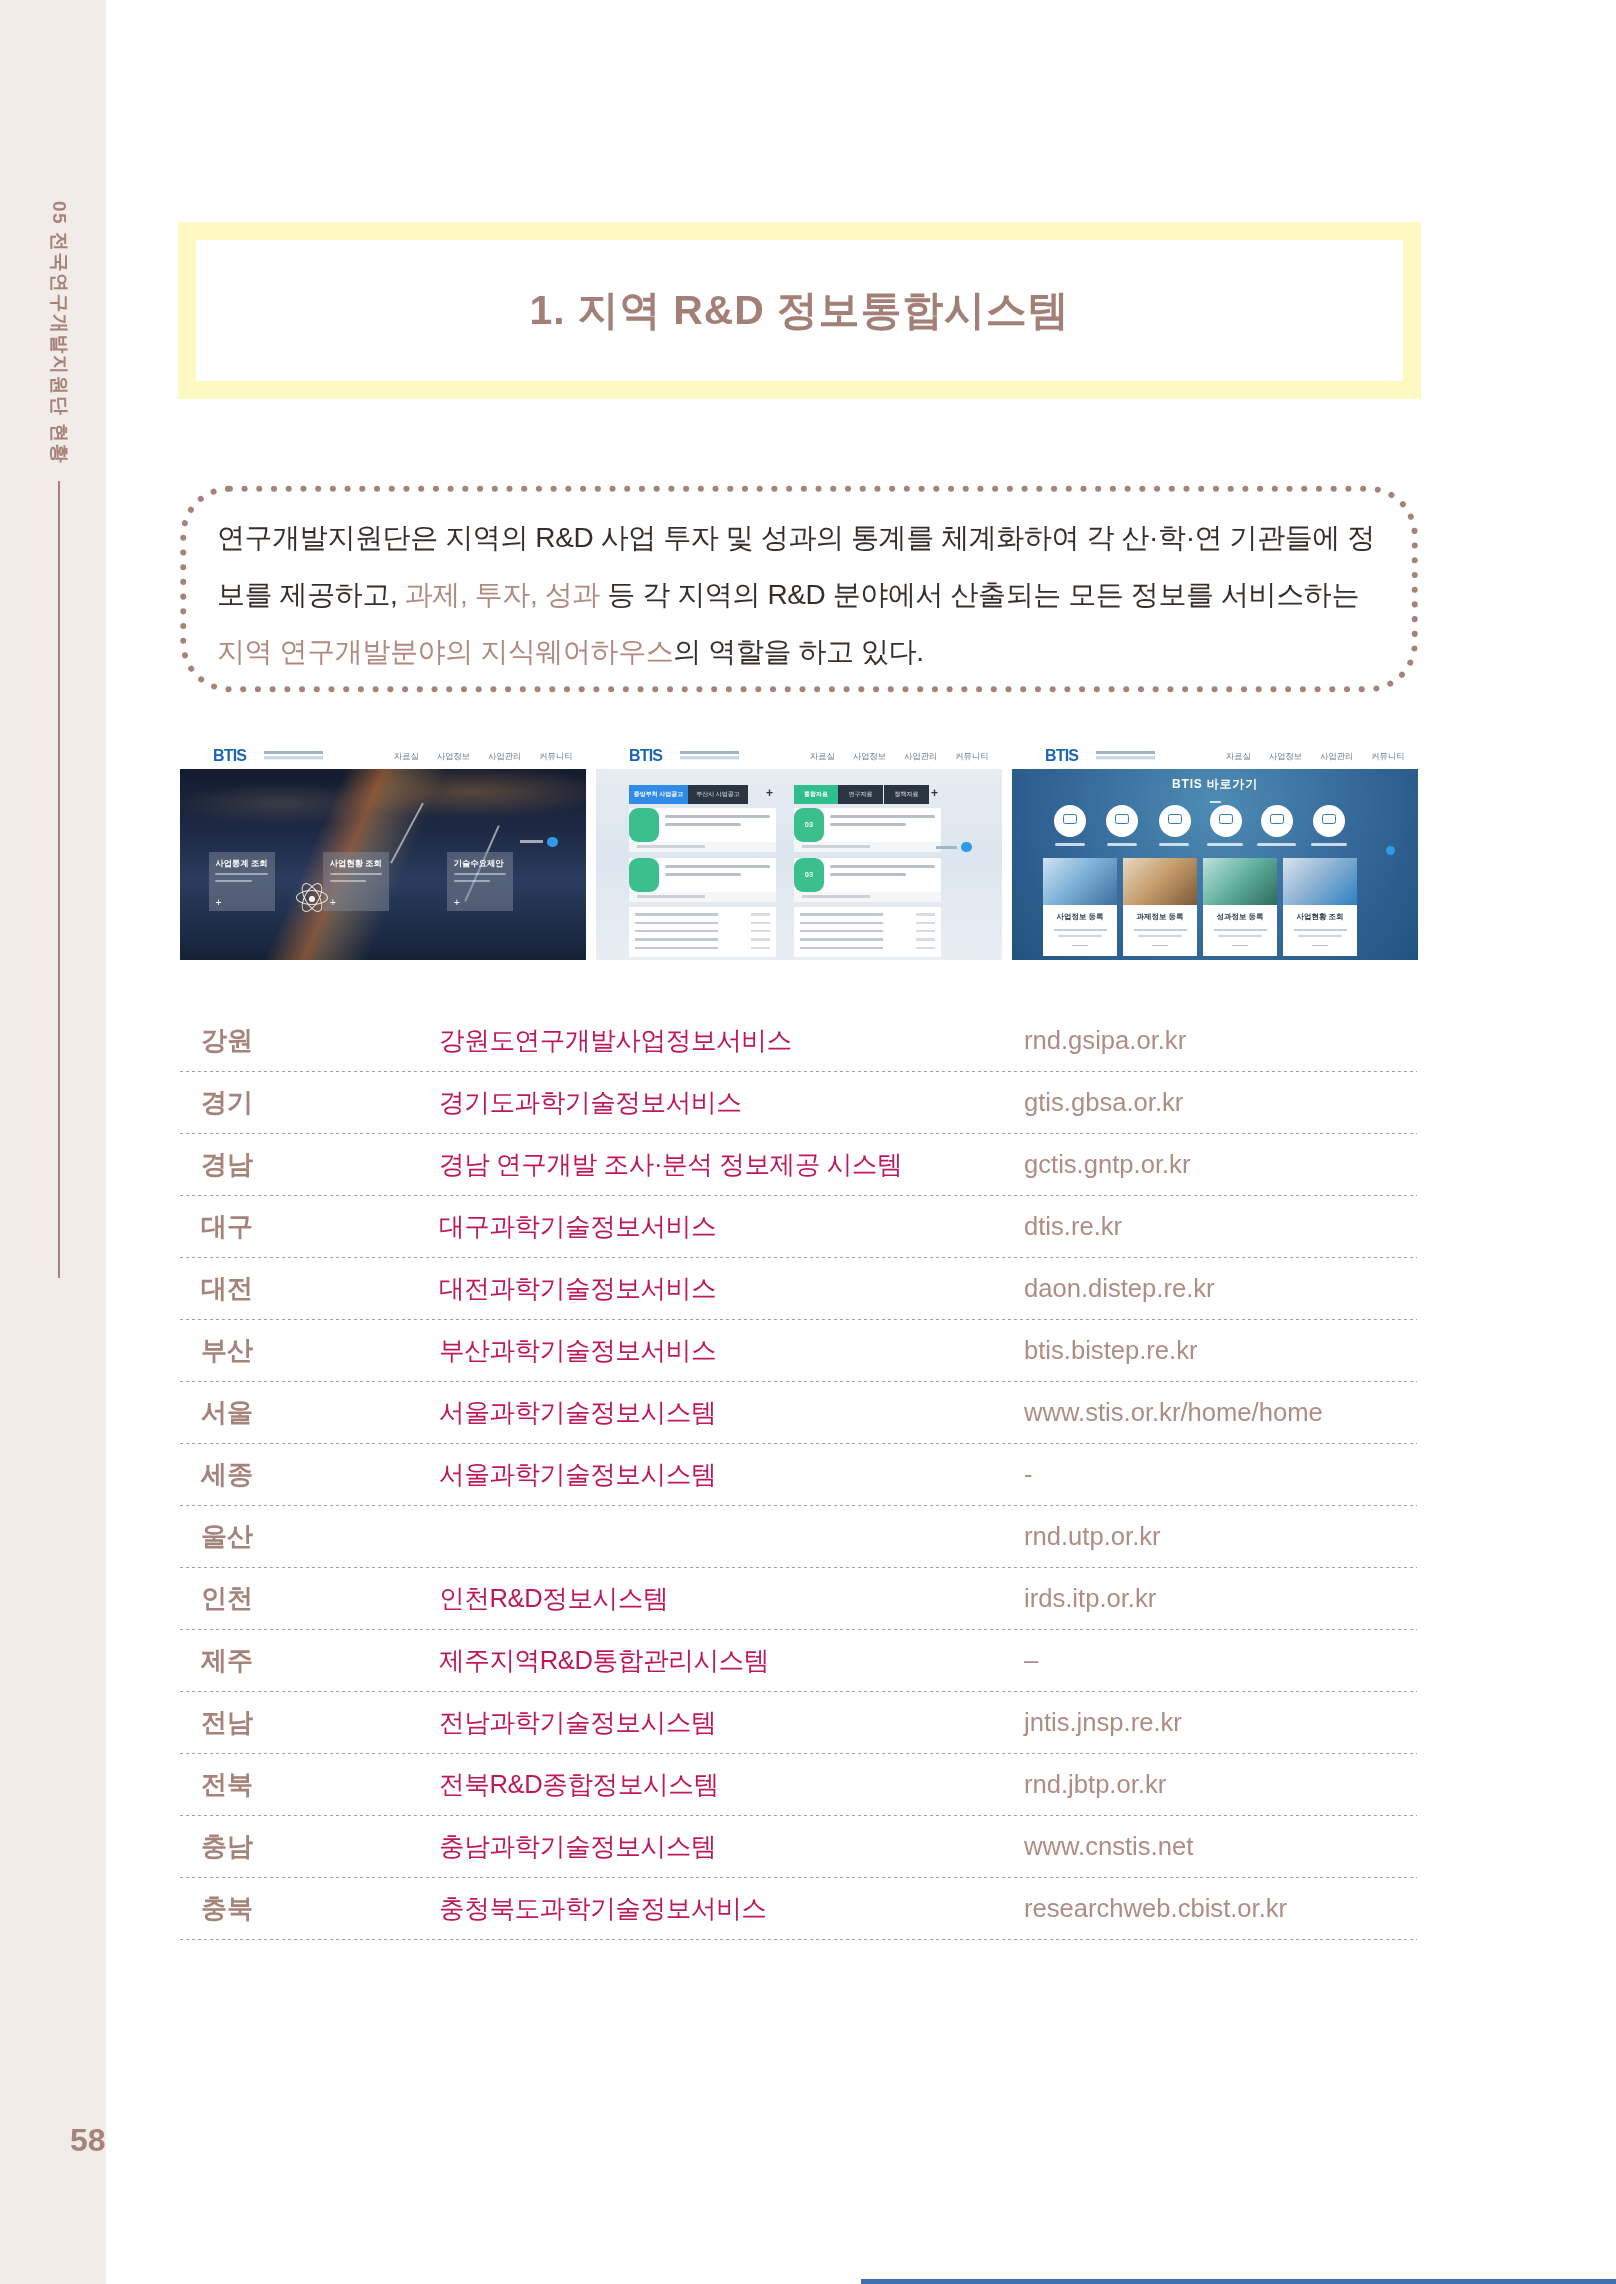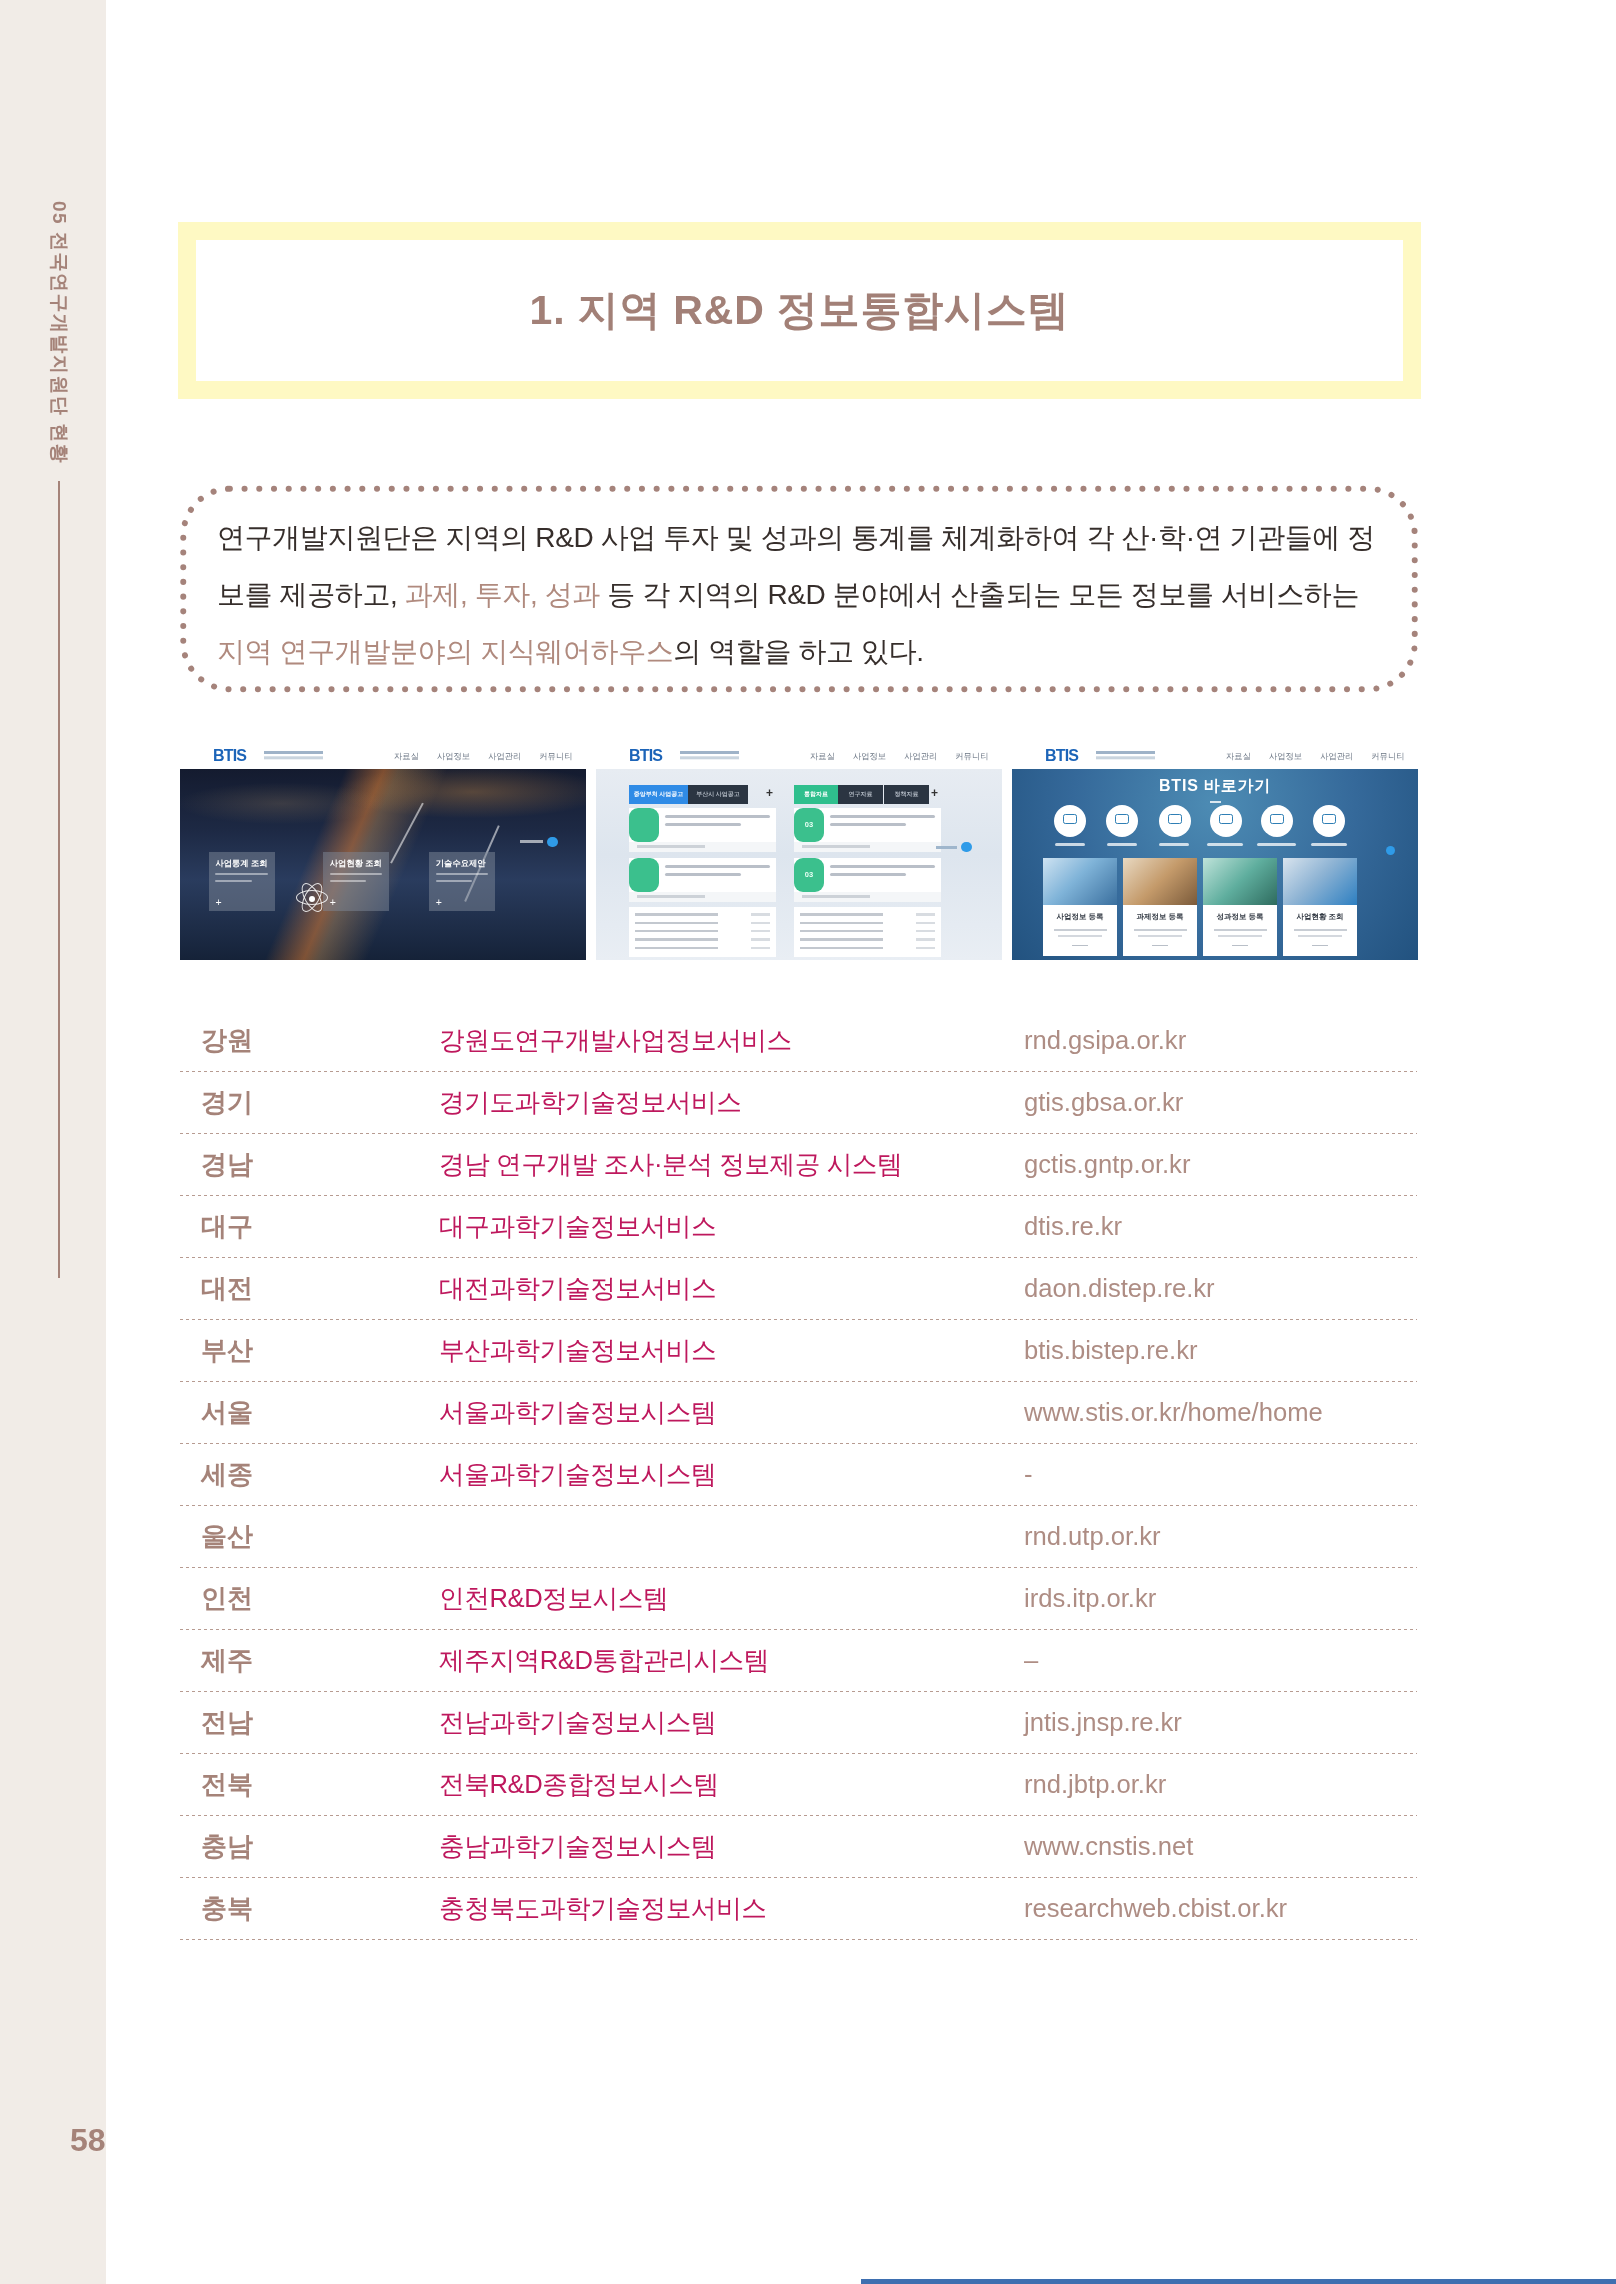--- a/index.html
+++ b/index.html
@@ -35,21 +35,21 @@
   
   .t1 .tbody{background:
       radial-gradient(ellipse 195px 38px at 72% 12%, rgba(255,170,70,.28), transparent 70%),
       radial-gradient(ellipse 150px 30px at 25% 18%, rgba(255,200,120,.15), transparent 70%),
       linear-gradient(113deg, transparent 34%, rgba(255,140,50,.45) 42%, rgba(255,180,90,.3) 45%, transparent 55%),
       linear-gradient(180deg,#141b2f 0%,#1d2944 32%,#2a3c5e 58%,#152238 100%);}
   .cable{position:absolute;width:1.5px;height:68px;background:rgba(255,255,255,.55);}
   .cb1{left:226px;top:30px;transform:rotate(28deg);}
   .cb2{left:301px;top:53px;transform:rotate(24deg);height:83px;}
   .hero-card{position:absolute;top:83px;width:66px;height:59px;background:rgba(125,136,152,.5);padding:6px 6.8px;box-sizing:border-box;}
-  .hc1{left:28.6px;} .hc2{left:143px;} .hc3{left:249px;}
+  .hc1{left:28.6px;} .hc2{left:143px;} .hc3{left:267px;}
   .hc-title{display:block;font-size:8.3px;font-weight:bold;color:#ffffff;white-space:nowrap;overflow:hidden;}
   .hero-card .bar{display:block;height:2.3px;background:rgba(255,255,255,.45);margin-top:4.5px;}
   .hero-card .b2{width:70%;}
   .hero-card .plus{position:absolute;left:6.8px;bottom:3px;color:#fff;font-size:10.5px;}
   .atom{position:absolute;left:113px;top:111px;width:38px;height:38px;}
   .atom i{position:absolute;left:3px;top:10.5px;width:32px;height:15px;border:1.5px solid rgba(255,255,255,.85);
         border-radius:50%;box-sizing:border-box;}
   .atom i:nth-child(2){transform:rotate(60deg);} .atom i:nth-child(3){transform:rotate(120deg);}
   .atom b{position:absolute;left:16px;top:16px;width:6px;height:6px;border-radius:50%;background:#fff;}
   .pgdot{position:absolute;width:10.5px;height:10.5px;border-radius:50%;background:#2f9be8;}
@@ -80,21 +80,21 @@
   .nmeta i{position:absolute;left:7.5px;top:3.8px;width:68px;height:2.3px;background:#cdd2d8;}
   .listcard{position:absolute;left:0;top:122px;width:147px;height:50px;background:#ffffff;padding:4.5px 6px;box-sizing:border-box;}
   .lrow{position:relative;height:8.3px;}
   .lrow i{position:absolute;top:2.3px;height:2.3px;background:#c3c8cf;}
   .lrow .a{left:0;width:83px;} .lrow .b{right:0;width:19.5px;background:#d8dce1;}
   .t2 .pgdot{left:365px;top:73px;}
   .t2 .pgbar{position:absolute;left:340px;top:77px;width:21px;height:3px;background:#9fb6cc;}
   
   .t3 .tbody{background:radial-gradient(circle at 50% 18%, #4d8cb4 0%, #35699a 55%, #22527f 100%);}
   .t3title{position:absolute;left:0;top:7.5px;width:406px;text-align:center;
-        font-size:16px;font-weight:bold;color:#ffffff;letter-spacing:0.8px;}
+        font-size:12px;font-weight:bold;color:#ffffff;letter-spacing:0.8px;}
   .t3under{position:absolute;left:198px;top:32px;width:10.5px;height:2.3px;background:rgba(255,255,255,.8);}
   .circ{position:absolute;top:36px;width:32px;height:32px;border-radius:50%;background:#ffffff;}
   .circ i{position:absolute;left:9px;top:9px;width:13.5px;height:10.5px;border:1.5px solid #2f7fb5;border-radius:2.3px;box-sizing:border-box;}
   .clabel{position:absolute;top:74px;height:3px;background:rgba(255,255,255,.75);border-radius:1.5px;}
   .t3card{position:absolute;top:89px;width:74px;height:98px;background:#ffffff;}
   .cphoto{position:absolute;left:0;top:0;width:74px;height:47px;}
   .p1{background:linear-gradient(135deg,#cfe3f2 0%,#7fb3d8 45%,#3a6f9e 100%);}
   .p2{background:linear-gradient(135deg,#e8d9c2 0%,#c49a6a 50%,#7a5a3a 100%);}
   .p3{background:linear-gradient(135deg,#bfe3da 0%,#5fae9e 50%,#2e6b5e 100%);}
   .p4{background:linear-gradient(135deg,#d9e4ee 0%,#8fb4d4 45%,#2d7fc1 100%);}

